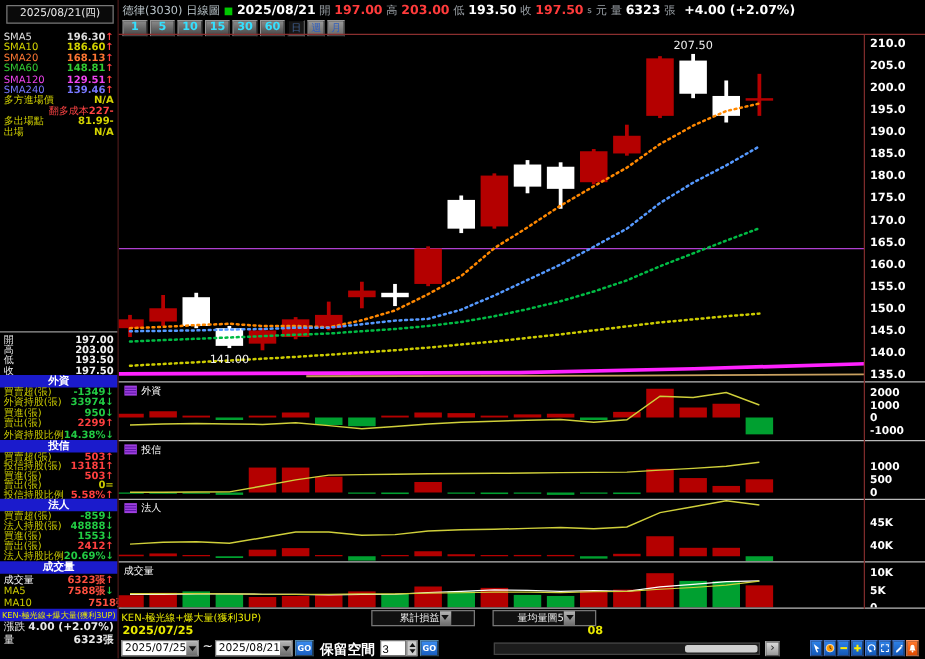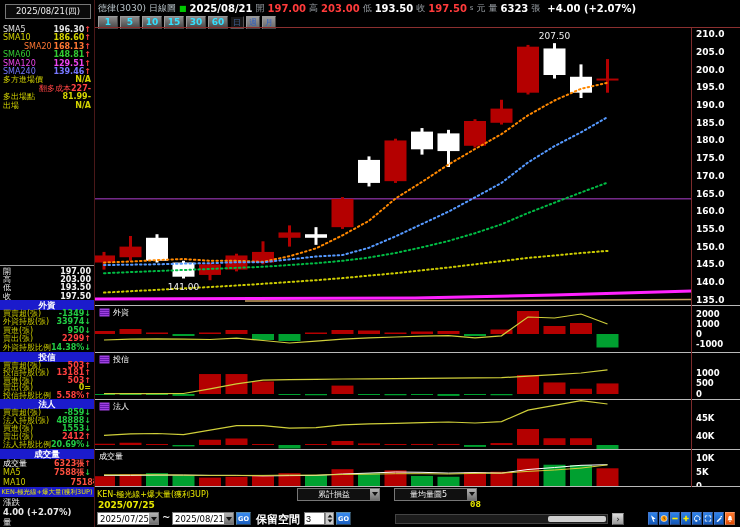--- a/index.html
+++ b/index.html
@@ -29,41 +29,41 @@
   .srow .val{font-weight:bold;}
   #sma-rows{position:absolute;left:0;top:26px;width:94px;}
   #ohlc-box{position:absolute;left:0;top:265px;width:94px;border-top:1px solid #999;padding-top:2px;}
   .orow{display:flex;justify-content:space-between;padding:0 3px;font-size:8px;height:8.2px;line-height:8.2px;color:#e8e8e8;}
   .orow .val{font-weight:bold;color:#f2f2f2;}
   #sections{position:absolute;left:0;top:300px;width:94px;}
   .sec{position:absolute;left:0;width:94px;}
   .sec-h{height:10px;background:#1b1bcc;color:#fff;font-size:8.5px;font-weight:bold;text-align:center;line-height:10px;}
   .strategy-box{position:absolute;left:0;top:487px;width:94px;}
   .s-banner{background:#1b1bcc;color:#e8e800;font-size:6.5px;line-height:10px;height:10px;text-align:center;white-space:nowrap;overflow:hidden;}
-  .s-row{display:flex;justify-content:space-between;color:#e8e8e8;font-size:8.5px;line-height:10px;padding:0 3px;flex-direction:column;}
+  .s-row{display:flex;justify-content:space-between;color:#e8e8e8;font-size:8.5px;line-height:10px;padding:0 3px;}
   .s-row .s-val{font-weight:bold;}
   
   .vline-left{position:absolute;left:94px;top:0;width:1px;height:527px;background:#4a1818;}
   .vline-right{position:absolute;left:691px;top:28px;width:1px;height:459px;background:#7d2b2b;}
   .chart-top-line{position:absolute;left:95px;top:27px;width:645px;height:1px;background:#8b2f2f;}
   #main-chart{position:absolute;left:95px;top:29px;}
   .panel{position:absolute;left:95px;}
   #panel0{top:306px}#panel1{top:353px}#panel2{top:400px}#panel3{top:450px}
   .sep{position:absolute;left:95px;width:645px;height:1px;background:#b9b9b9;}
   .plabel{position:absolute;display:flex;gap:3px;align-items:center;color:#fff;font-size:8px;left:99px;}
   
   .mstrat{position:absolute;left:97px;top:488px;height:12px;display:flex;align-items:center;}
   .mstrat-title{color:#e8e800;font-size:8px;width:200px;white-space:nowrap;overflow:hidden;}
   .dd{width:78px;height:11px;background:#101010;border:1px solid #777;color:#eee;font-size:8px;
-      display:flex;justify-content:flex-end;align-items:center;padding-left:3px;margin-right:14px;gap:20px;}
+      display:flex;justify-content:center;align-items:center;padding-left:3px;margin-right:14px;}
   .dd-btn{width:9px;height:100%;background:linear-gradient(#b5b5b5,#6e6e6e);display:flex;align-items:center;justify-content:center;}
   .tri{width:0;height:0;border-left:3px solid transparent;border-right:3px solid transparent;border-top:4px solid #111;}
   .tri.up{border-top:none;border-bottom:4px solid #111;}
   .range-row{position:absolute;left:98px;top:500px;width:640px;height:11px;color:#e8e800;font-size:9px;font-weight:bold;}
-  .bar-count{position:absolute;left:372px;top:0;font-family:Liberation Mono, monospace;}
+  .bar-count{position:absolute;left:372px;top:0;}
   .toolbar{position:absolute;left:95px;top:511px;width:645px;height:16px;}
   .wsel{position:absolute;height:13px;background:#fff;border:1px solid #777;color:#000;font-size:8.5px;
         display:flex;align-items:center;justify-content:space-between;padding-left:2px;box-sizing:border-box;}
   #fromsel{left:2px;top:1px;width:62px;}
   .tilde{position:absolute;left:67px;top:1px;color:#fff;font-size:10px;}
   #tosel{left:77px;top:1px;width:62px;}
   .go{position:absolute;width:15px;height:13px;background:linear-gradient(#3a8cf0,#1a5fc0);border:1px outset #58a;
       color:#fff;font-size:6.5px;font-weight:bold;text-align:center;line-height:12px;box-sizing:border-box;}
   #go1{left:141px;top:1px;}
   .keep{position:absolute;left:161px;top:1px;color:#fff;font-size:11px;font-weight:bold;}
@@ -124,21 +124,21 @@
   <div id="sma-rows">
       <div class="srow">
         <span class="lab" style="color: rgb(224, 224, 224);">SMA5</span>
         <span class="val" style="color: rgb(224, 224, 224);">196.30<span style="color: rgb(255, 64, 64);">↑</span></span>
       </div>
       <div class="srow">
         <span class="lab" style="color: rgb(212, 212, 0);">SMA10</span>
         <span class="val" style="color: rgb(212, 212, 0);">186.60<span style="color: rgb(255, 64, 64);">↑</span></span>
       </div>
       <div class="srow">
-        <span class="lab" style="color: rgb(255, 119, 51); margin-left: 21px;">SMA20</span>
+        <span class="lab" style="color: rgb(255, 119, 51);">SMA20</span>
         <span class="val" style="color: rgb(255, 119, 51);">168.13<span style="color: rgb(255, 64, 64);">↑</span></span>
       </div>
       <div class="srow">
         <span class="lab" style="color: rgb(51, 204, 51);">SMA60</span>
         <span class="val" style="color: rgb(51, 204, 51);">148.81<span style="color: rgb(255, 64, 64);">↑</span></span>
       </div>
       <div class="srow">
         <span class="lab" style="color: rgb(238, 68, 238);">SMA120</span>
         <span class="val" style="color: rgb(238, 68, 238);">129.51<span style="color: rgb(255, 64, 64);">↑</span></span>
       </div>

